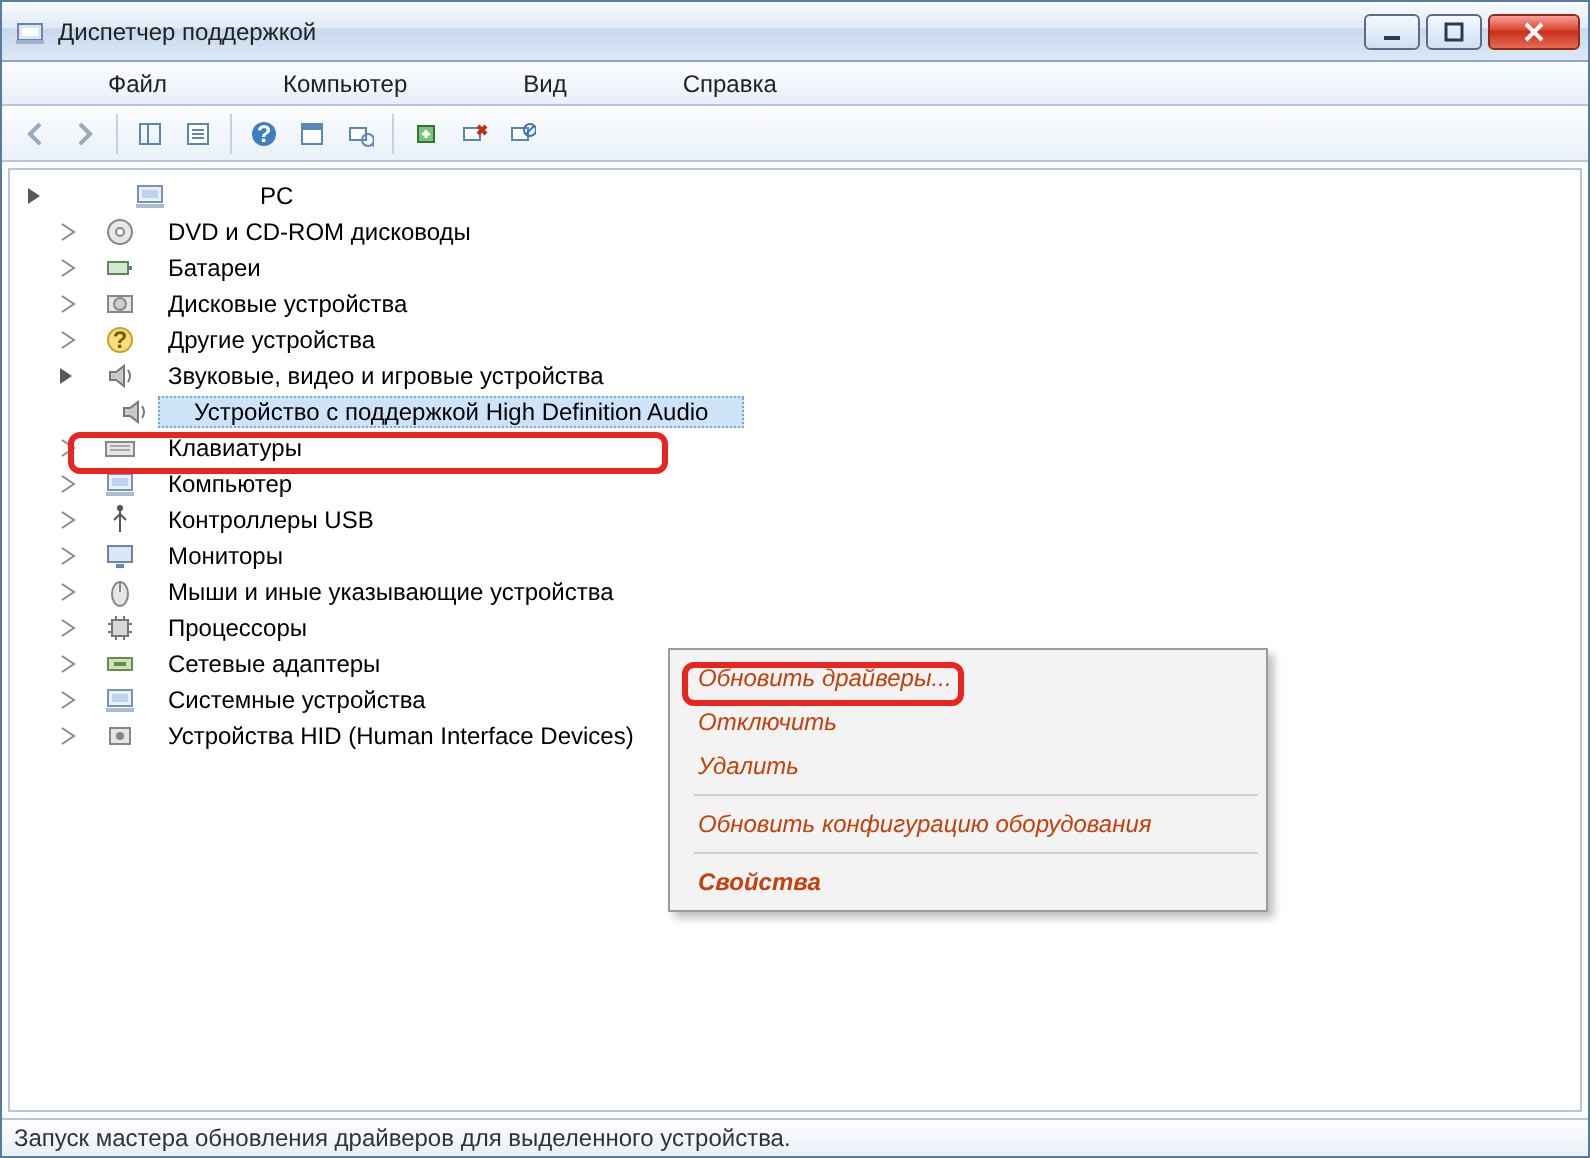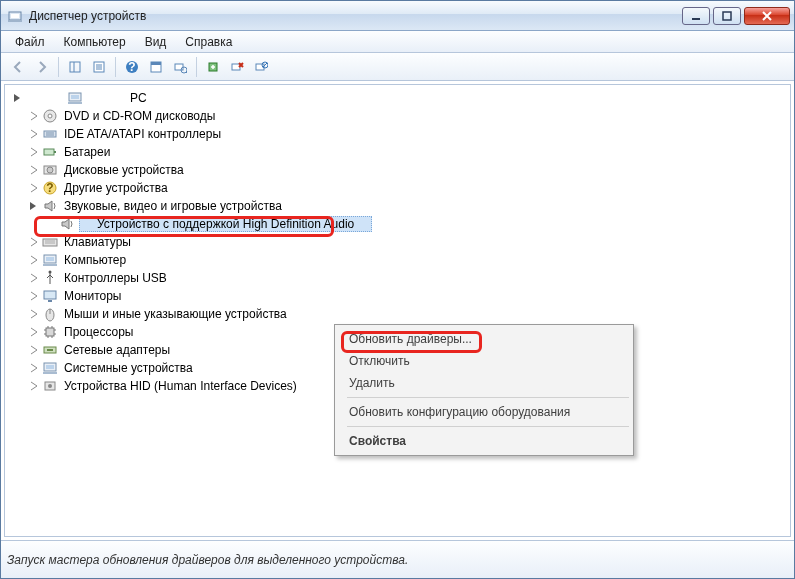--- a/index.html
+++ b/index.html
@@ -8,62 +8,62 @@
   
   .titlebar { height: 30px; background: linear-gradient(to bottom, #f8fbfe 0%, #dfeaf6 45%, #c7d8ed 46%, #dce8f5 100%); display: flex; align-items: center; padding: 0 4px; border-bottom: 1px solid #8ba6c7; }
   .titlebar .ticon { width: 16px; height: 16px; margin: 0 6px 0 2px; display: inline-flex; align-items: center; justify-content: center; }
   .titlebar .title { flex: 1; color: #222; font-size: 12px; }
   .winbtns { display: flex; gap: 3px; }
   .winbtn { width: 28px; height: 18px; border: 1px solid #668; border-radius: 3px; display: flex; align-items: center; justify-content: center; background: linear-gradient(to bottom,#f4f8fc,#cfe0f2); }
   .winbtn.close { width: 46px; background: linear-gradient(to bottom,#f7a19a,#d9432b 45%,#c72f17 46%,#e56a54); border-color: #8f2a1a; color:#fff; }
   .winbtn svg { display: block; }
   
   .menubar { height: 22px; background: linear-gradient(to bottom,#fdfeff,#e8eff8); border-bottom: 1px solid #b6c6db; display: flex; align-items: center; padding: 0 6px; gap: 3px; }
-  .menuitem { padding: 2px 8px; color: #222; cursor: default; }
+  .menuitem { padding: 2px 8px; color: #222; cursor: default; margin-left: 39px; }
   
   .toolbar { height: 28px; background: linear-gradient(to bottom,#fdfeff,#e9f0f8); border-bottom: 1px solid #b6c6db; display: flex; align-items: center; padding: 0 6px; gap: 2px; }
   .tbtn { width: 22px; height: 22px; display: flex; align-items: center; justify-content: center; border: 1px solid transparent; border-radius: 2px; }
   .tsep { width: 1px; height: 20px; background: #c4d1e1; margin: 0 3px; }
   
   .treewrap { flex: 1; margin: 3px; border: 1px solid #b6c6db; background: #fff; overflow: auto; position: relative; }
   .tree { padding: 4px 0 4px 4px; }
   .node { display: flex; align-items: center; height: 18px; white-space: nowrap; position: relative; }
   .arrow { width: 14px; height: 14px; display: inline-flex; align-items: center; justify-content: center; margin-right: 1px; }
   .arrow svg { display: block; }
   .icon { width: 16px; height: 16px; margin-right: 4px; display: inline-flex; align-items: center; justify-content: center; }
   .label { padding: 1px 2px; }
   .selected .label { background: #cfe3f8; border: 1px dotted #7aa7d8; padding: 0 17px; }
   .l0 { padding-left: 2px; gap: 41px; }
-  .l1 { padding-left: 18px; }
+  .l1 { padding-left: 18px; gap: 10px; }
   .l2 { padding-left: 50px; }
   .hl { position: absolute; border: 3px solid #e8251f; border-radius: 6px; pointer-events: none; }
   .hl1 { left: 29px; top: 131px; width: 300px; height: 21px; }
   .hl2 { left: 336px; top: 246px; width: 141px; height: 22px; pointer-events:none; }
   
   .ctxmenu { position: absolute; left: 329px; top: 239px; width: 300px; background: #f3f3f3; border: 1px solid #9a9a9a; box-shadow: 3px 3px 4px rgba(0,0,0,0.25); padding: 3px 2px; }
-  .ctxitem { height: 22px; display: flex; align-items: center; padding-left: 12px; color: #404040; }
+  .ctxitem { height: 22px; display: flex; align-items: center; padding-left: 12px; color: #c2410c; font-style: italic; }
   .ctxitem.bold { font-weight: bold; }
   .ctxsep { height: 1px; background: #d0d0d0; margin: 3px 2px 3px 10px; }
   
-  .statusbar { height: 38px; background: linear-gradient(to bottom,#fdfeff,#e8eff8); border-top: 1px solid #b6c6db; display: flex; align-items: center; padding: 0 6px; color: #333; font-style: italic; }
+  .statusbar { height: 19px; background: linear-gradient(to bottom,#fdfeff,#e8eff8); border-top: 1px solid #b6c6db; display: flex; align-items: center; padding: 0 6px; color: #333; }
 </style>
 </head>
 <body>
 
 <div class="window">
 
   <div class="titlebar">
     <span class="ticon">
       <svg width="16" height="16">
           <rect x="2" y="4" width="12" height="8" fill="#dce7f3" stroke="#6a87a9"></rect>
           <rect x="4" y="6" width="8" height="4" fill="#fff"></rect>
           <rect x="1" y="12" width="14" height="2" fill="#9fb4cc"></rect>
         </svg>
     </span>
-    <span class="title">Диспетчер устройств</span>
+    <span class="title">Диспетчер поддержкой</span>
     <div class="winbtns">
       <div class="winbtn">
           <svg width="10" height="10">
             <rect x="1" y="7" width="8" height="2" fill="#2a3a55"></rect>
           </svg>
         </div>
       <div class="winbtn">
           <svg width="10" height="10">
             <rect x="1" y="1" width="8" height="8" fill="none" stroke="#2a3a55" stroke-width="1.5"></rect>
           </svg>
@@ -178,35 +178,20 @@
           </span>
           <span class="icon">
             <svg width="16" height="16">
               <circle cx="8" cy="8" r="6" fill="#e8e8e8" stroke="#888"></circle>
               <circle cx="8" cy="8" r="2" fill="#fff" stroke="#888"></circle>
             </svg>
           </span>
           <span class="label">DVD и CD-ROM дисководы</span>
         </div>
 
-      <div class="node l1">
-          <span class="arrow">
-            <svg width="10" height="10">
-              <path d="M2 1 L8 5 L2 9" fill="none" stroke="#8a8a8a"></path>
-            </svg>
-          </span>
-          <span class="icon">
-            <svg width="16" height="16">
-              <rect x="2" y="5" width="12" height="6" fill="#d8e2ed" stroke="#7a93af"></rect>
-              <line x1="4" y1="7" x2="12" y2="7" stroke="#7a93af"></line>
-              <line x1="4" y1="9" x2="12" y2="9" stroke="#7a93af"></line>
-            </svg>
-          </span>
-          <span class="label">IDE ATA/ATAPI контроллеры</span>
-        </div>
 
       <div class="node l1">
           <span class="arrow">
             <svg width="10" height="10">
               <path d="M2 1 L8 5 L2 9" fill="none" stroke="#8a8a8a"></path>
             </svg>
           </span>
           <span class="icon">
             <svg width="16" height="16">
               <rect x="2" y="5" width="10" height="6" fill="#cfe8cf" stroke="#5a8a5a"></rect>

